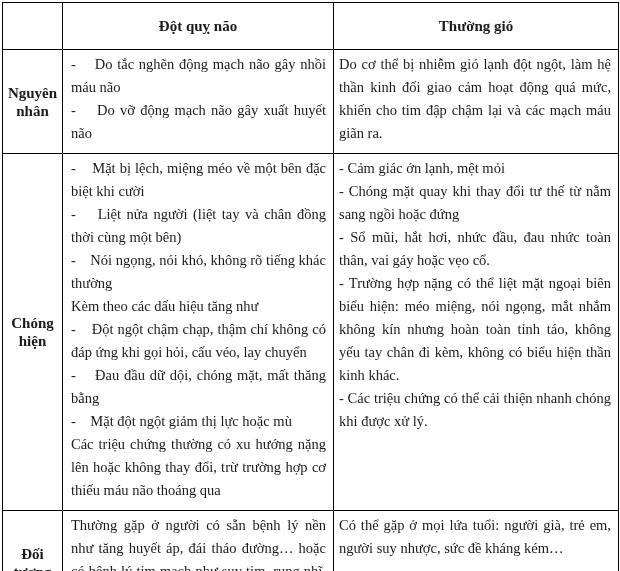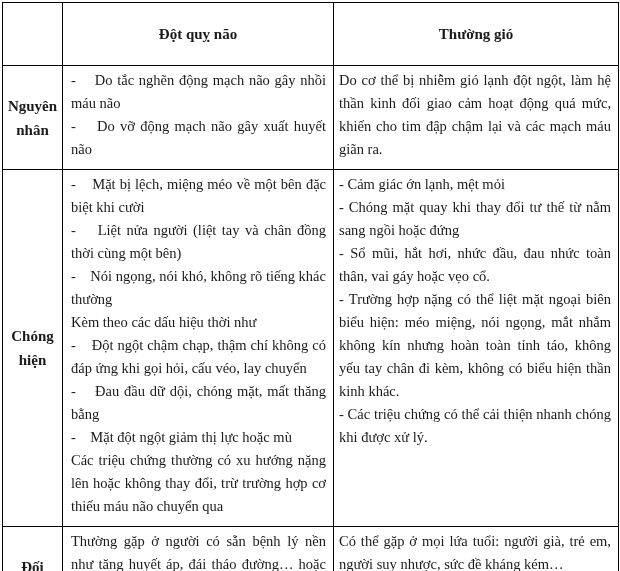--- a/index.html
+++ b/index.html
@@ -30,28 +30,28 @@
     border: 1px solid #000;
     vertical-align: top;
     overflow: hidden;
   }
   thead th {
     height: 30px;
     text-align: center;
     vertical-align: middle;
     font-weight: bold;
     font-size: 15px;
-    padding: 16px 2px;
+    padding: 8px 2px;
   }
   th.rowlabel {
     text-align: center;
     vertical-align: middle;
     font-weight: bold;
     font-size: 15px;
-    line-height: 24px;
+    line-height: 18px;
     padding: 0 4px;
   }
   td.content {
     font-size: 14.5px;
     line-height: 23px;
     text-align: justify;
     padding: 3px 7px 8px 8px;
   }
   td.content.windcol { padding-left: 5px; margin-top: 25px; }
   .para { margin: 0; }
@@ -86,25 +86,25 @@
         <td class="content windcol">
             <div class="para">Do cơ thể bị nhiễm gió lạnh đột ngột, làm hệ thần kinh đối giao cảm hoạt động quá mức, khiến cho tim đập chậm lại và các mạch máu giãn ra.</div>
           </td>
       </tr>
       <tr class="r-signs">
         <th class="rowlabel">Chóng hiện</th>
         <td class="content">
             <div class="para">-&nbsp;&nbsp;&nbsp;&nbsp;Mặt bị lệch, miệng méo về một bên đặc biệt khi cười</div>
             <div class="para">-&nbsp;&nbsp;&nbsp;&nbsp;Liệt nửa người (liệt tay và chân đồng thời cùng một bên)</div>
             <div class="para">-&nbsp;&nbsp;&nbsp;&nbsp;Nói ngọng, nói khó, không rõ tiếng khác thường</div>
-            <div class="para">Kèm theo các dấu hiệu thời như</div>
+            <div class="para">Kèm theo các dấu hiệu tăng như</div>
             <div class="para">-&nbsp;&nbsp;&nbsp;&nbsp;Đột ngột chậm chạp, thậm chí không có đáp ứng khi gọi hỏi, cấu véo, lay chuyển</div>
             <div class="para">-&nbsp;&nbsp;&nbsp;&nbsp;Đau đầu dữ dội, chóng mặt, mất thăng bằng</div>
             <div class="para">-&nbsp;&nbsp;&nbsp;&nbsp;Mặt đột ngột giảm thị lực hoặc mù</div>
-            <div class="para">Các triệu chứng thường có xu hướng nặng lên hoặc không thay đổi, trừ trường hợp cơ thiếu máu não chuyển qua</div>
+            <div class="para">Các triệu chứng thường có xu hướng nặng lên hoặc không thay đổi, trừ trường hợp cơ thiếu máu não thoáng qua</div>
           </td>
         <td class="content windcol">
             <div class="para">-&nbsp;Cảm giác ớn lạnh, mệt mỏi</div>
             <div class="para">-&nbsp;Chóng mặt quay khi thay đổi tư thế từ nằm sang ngồi hoặc đứng</div>
             <div class="para">-&nbsp;Sổ mũi, hắt hơi, nhức đầu, đau nhức toàn thân, vai gáy hoặc vẹo cổ.</div>
             <div class="para">-&nbsp;Trường hợp nặng có thể liệt mặt ngoại biên biểu hiện: méo miệng, nói ngọng, mắt nhắm không kín nhưng hoàn toàn tỉnh táo, không yếu tay chân đi kèm, không có biểu hiện thần kinh khác.</div>
             <div class="para">-&nbsp;Các triệu chứng có thể cải thiện nhanh chóng khi được xử lý.</div>
           </td>
       </tr>
       <tr class="r-target">

